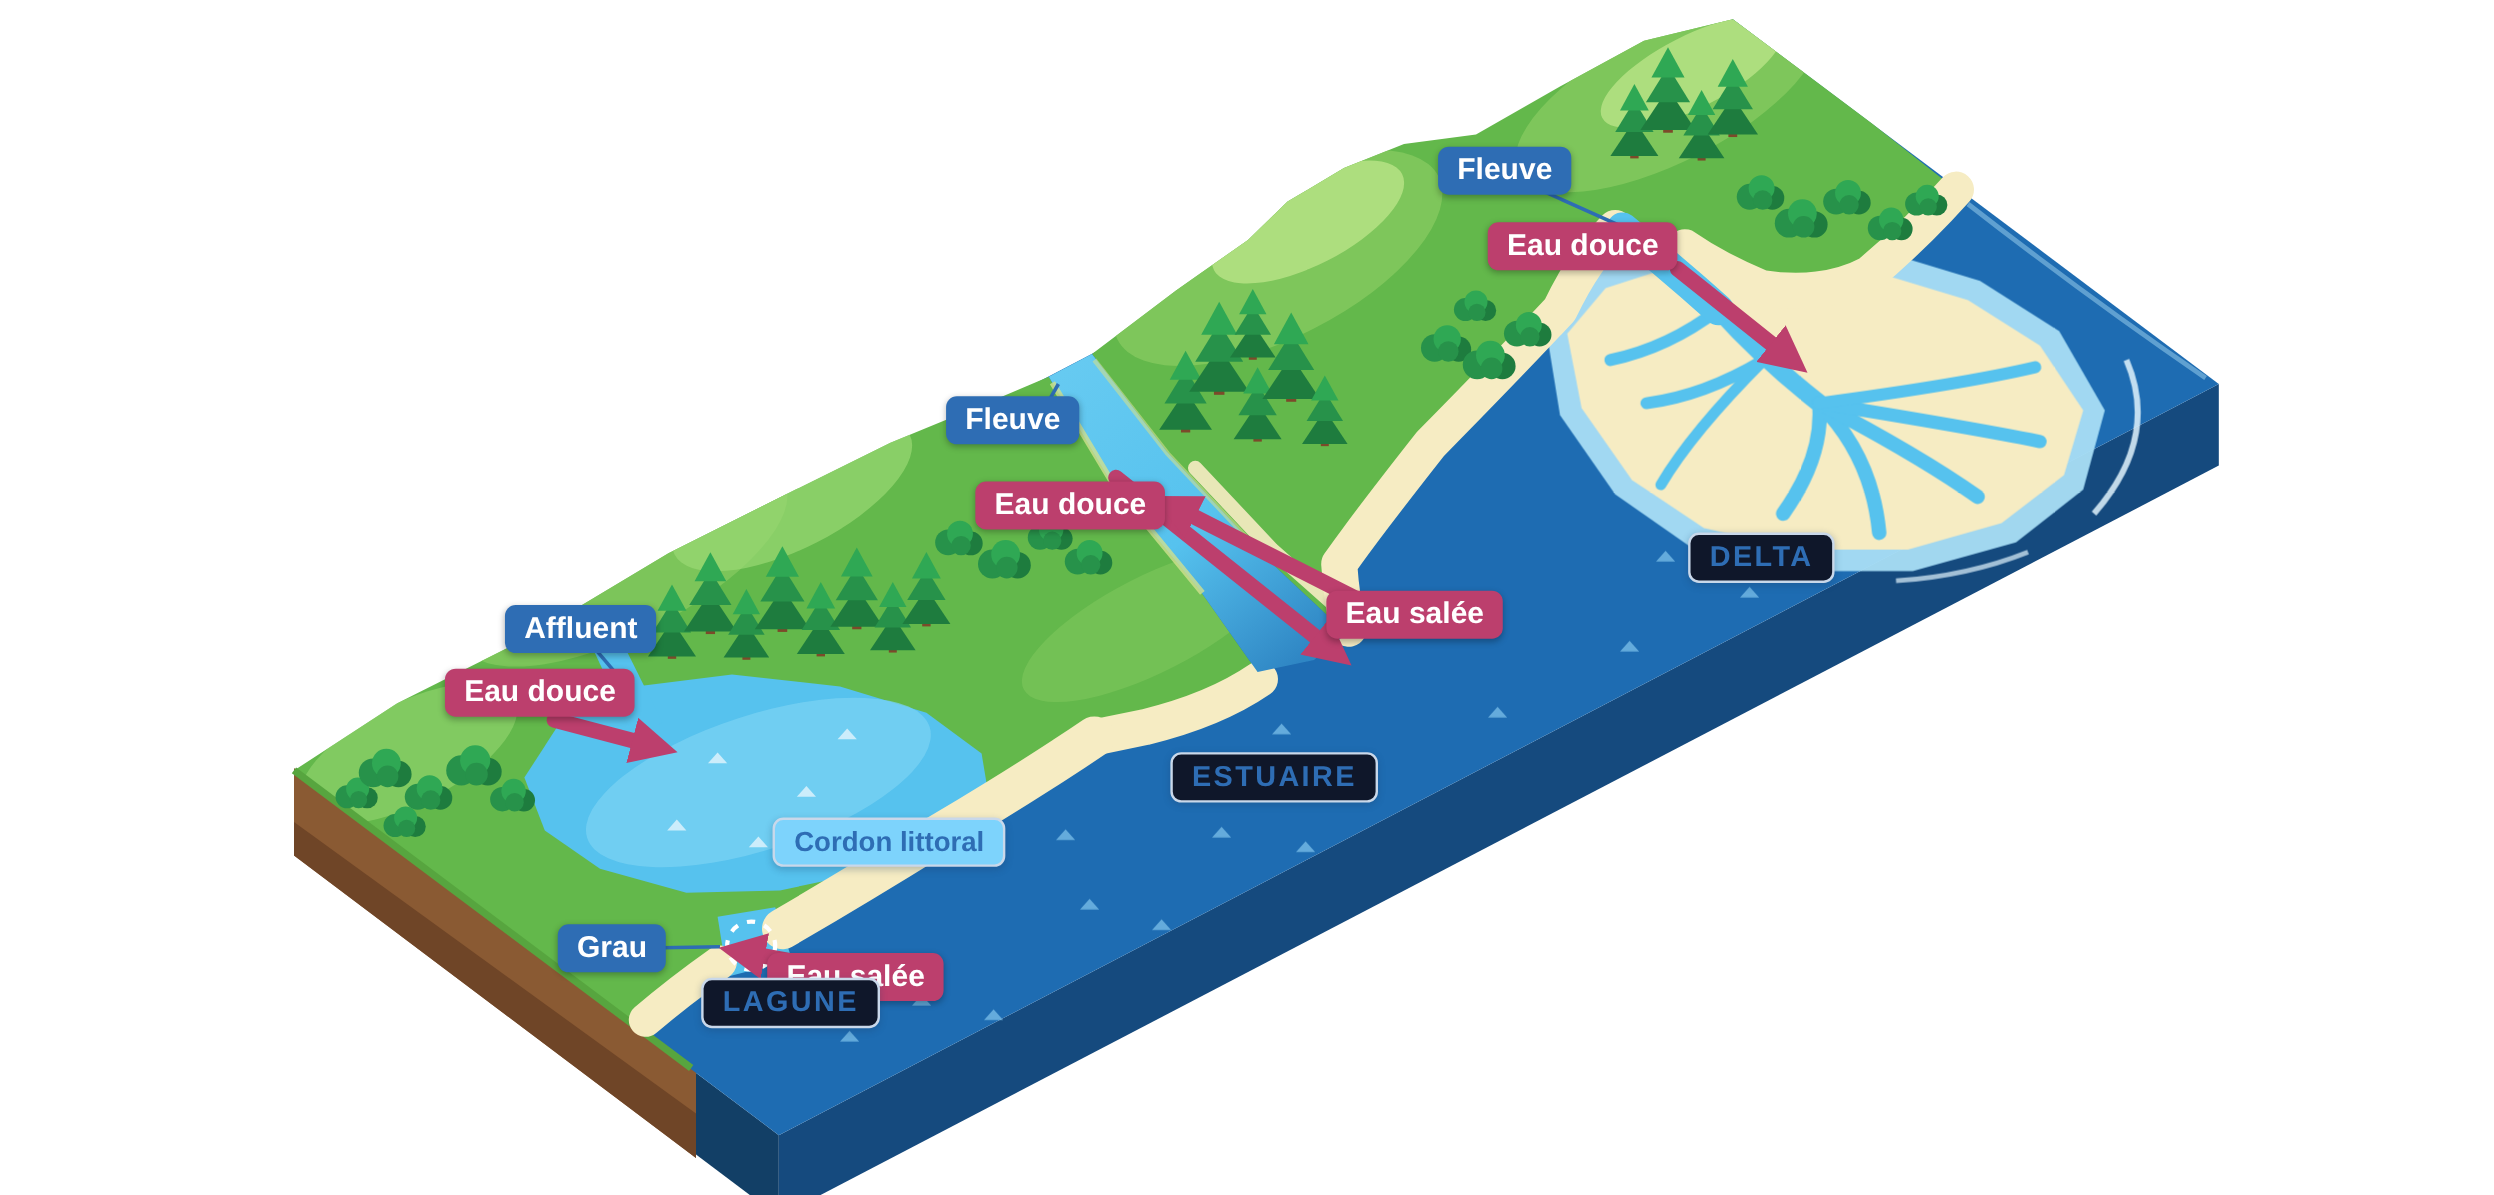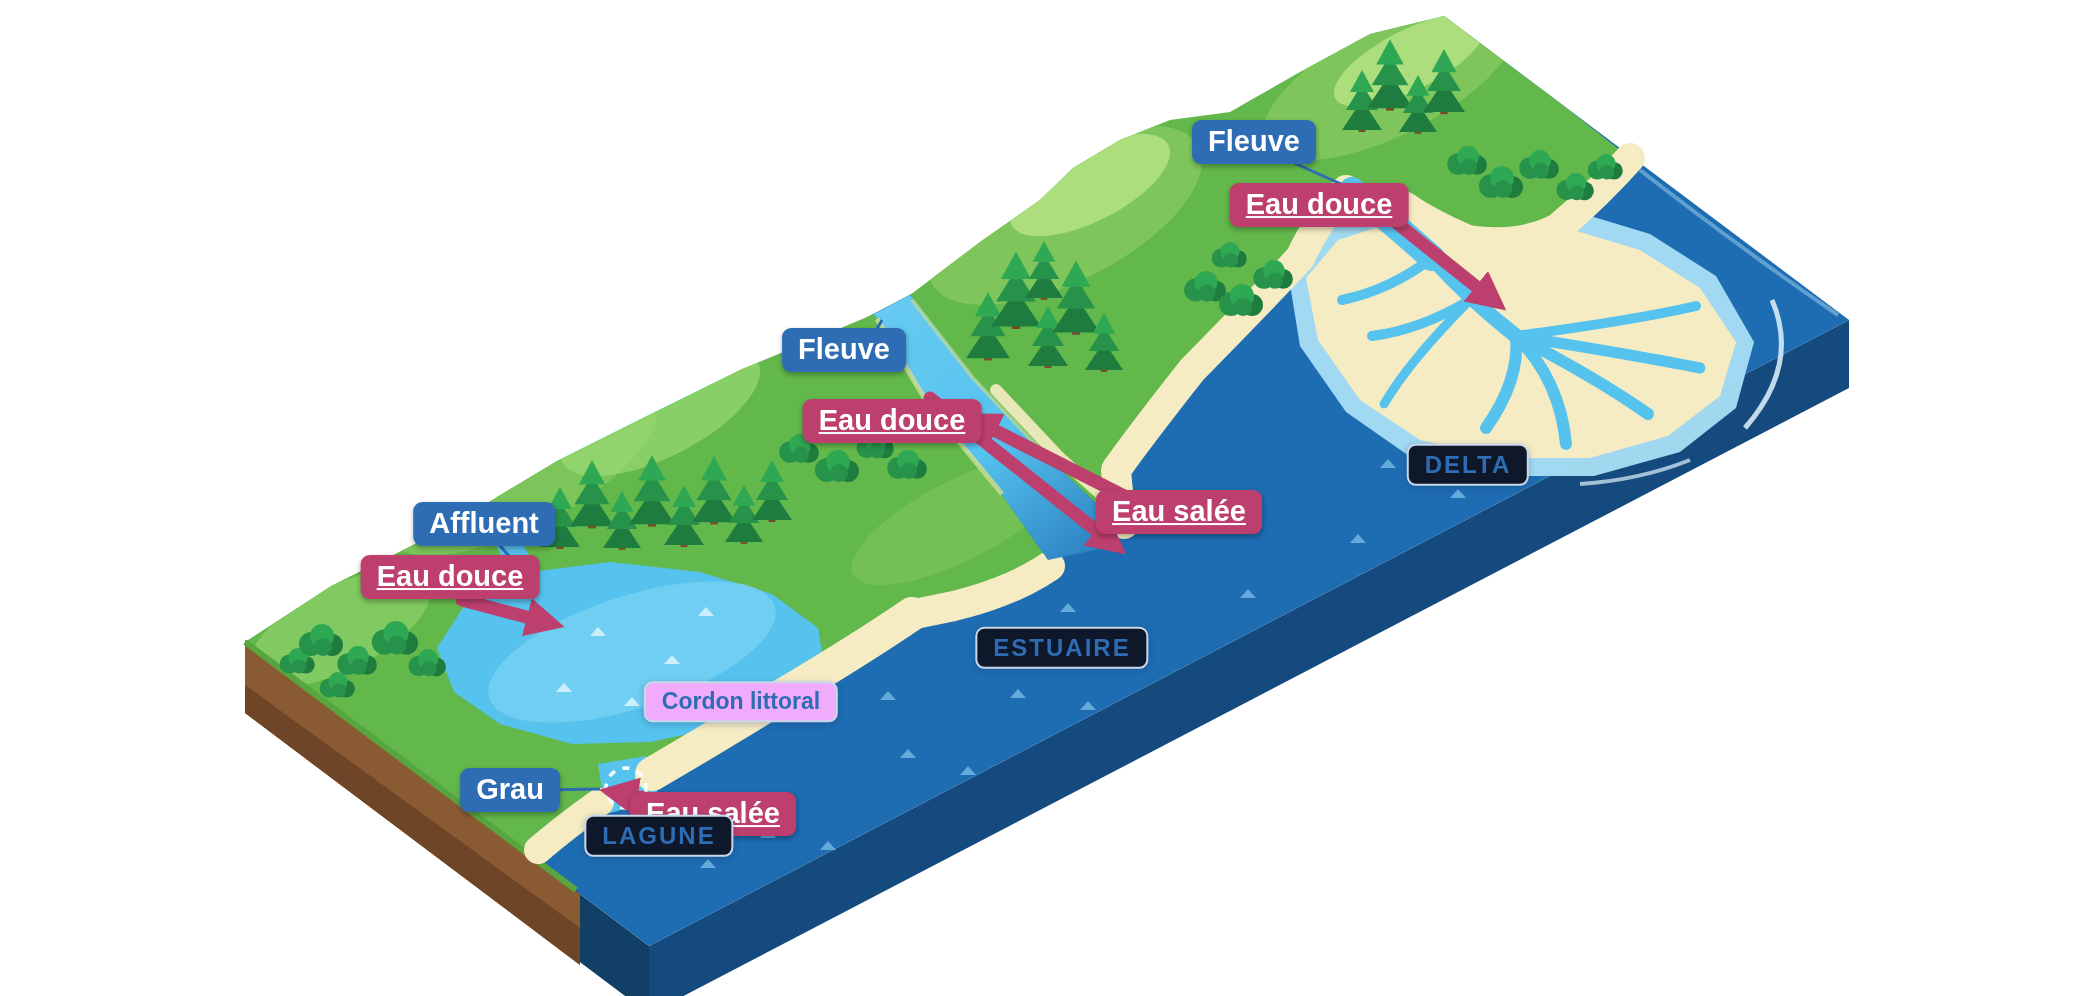--- a/index.html
+++ b/index.html
@@ -1,25 +1,25 @@
 <!DOCTYPE html>
 <html><head>
 <meta charset="utf-8">
 <style>
   html,body{margin:0;padding:0;background:#fff;}
   .stage{position:relative;width:2078px;height:996px;background:#fff;overflow:hidden;
          font-family:"Liberation Sans",sans-serif;}
   .stage svg{position:absolute;left:0;top:0;}
   .lbl{position:absolute;transform:translate(-50%,-50%);white-space:nowrap;
-       font-weight:bold;border-radius:9px;padding:6px 16px;font-size:29px;line-height:1.1;}
+       font-weight:bold;border-radius:9px;padding:6px 16px;font-size:25px;line-height:1.1;}
   .lbl.blue{background:#2e6db4;color:#fff;box-shadow:0 2px 5px rgba(0,0,0,.28);}
-  .lbl.pink{background:#bc3f6d;color:#fff;box-shadow:0 2px 5px rgba(0,0,0,.28);text-decoration:underline;}
+  .lbl.pink{background:#bc3f6d;color:#fff;box-shadow:0 2px 5px rgba(0,0,0,.28);}
   .lbl.zone{background:#0f172a;color:#2e6db4;border:2px solid #c9d8ea;font-size:24px;
             letter-spacing:2px;box-shadow:0 2px 6px rgba(30,60,100,.28);}
-  .lbl.wht{background:#f0abfc;color:#2e6db4;border:2px solid #c9d8ea;font-size:23px;
+  .lbl.wht{background:#7dd3fc;color:#2e6db4;border:2px solid #c9d8ea;font-size:23px;
            box-shadow:0 2px 6px rgba(30,60,100,.28);}
 </style>
 </head>
 <body>
 
 <div class="stage">
 
 <svg width="2078" height="996" viewBox="0 0 2078 996">
   <defs>
     <marker id="ah" viewBox="0 0 10 10" refX="4" refY="5" markerWidth="3" markerHeight="3" orient="auto">

